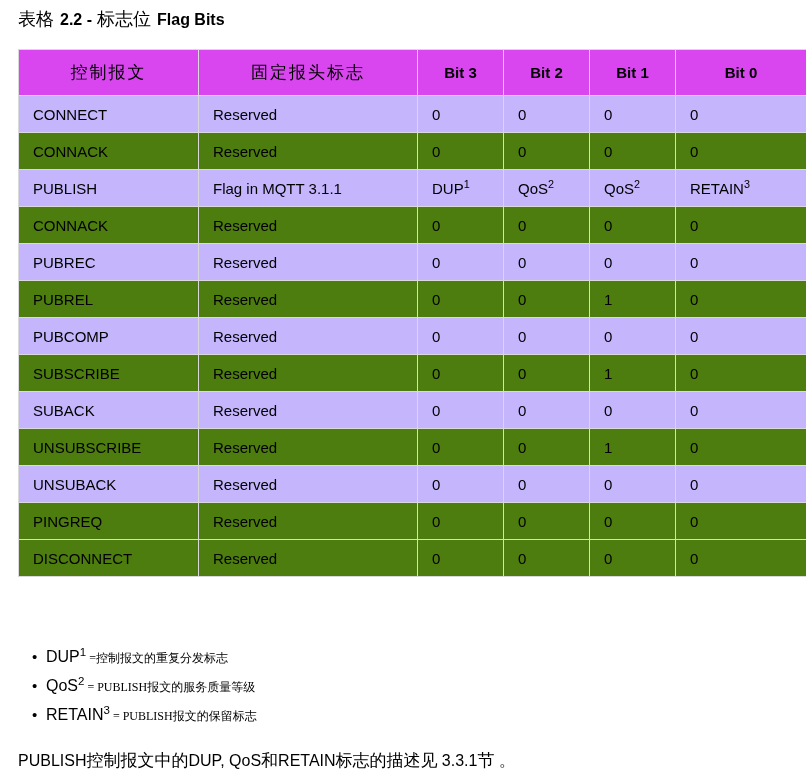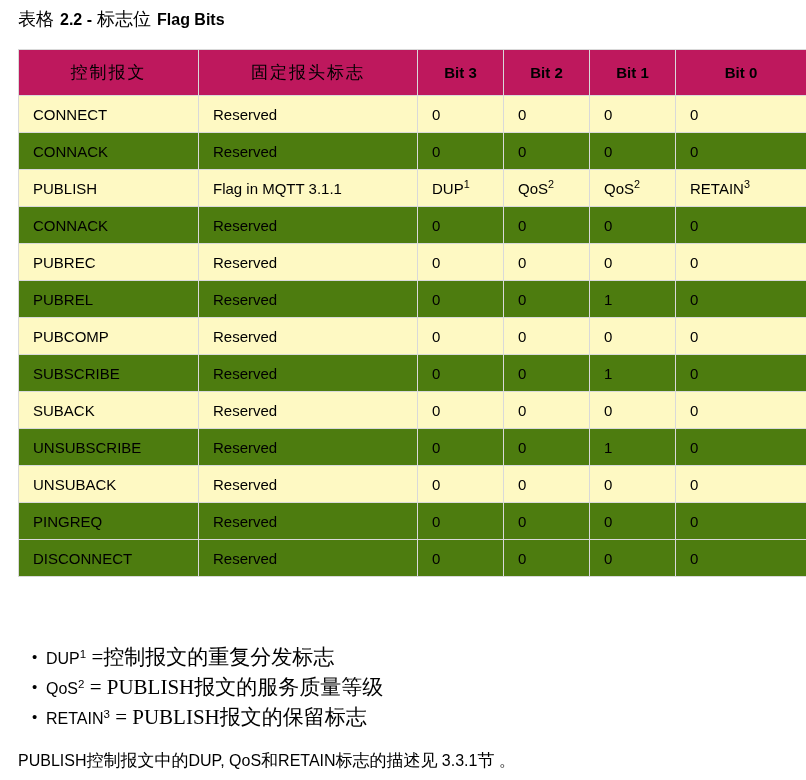--- a/index.html
+++ b/index.html
@@ -62,38 +62,38 @@
   .flag-table td {
     border: 1px solid #d9d9d9;
     padding: 0 14px;
     height: 37px;
     vertical-align: middle;
     font-weight: normal;
     box-sizing: border-box;
   }
 
   .flag-table thead th {
-    background: #be185d;
+    background: #d946ef;
     height: 46px;
   }
   .flag-table thead th.cjk-head {
     font-family: "Liberation Serif", "DejaVu Serif", serif;
     font-size: 17px;
     font-weight: 400;
     text-align: center;
     letter-spacing: 2px;
   }
   .flag-table thead th.bit-head {
     font-family: Liberation Sans, sans-serif;
     font-size: 15px;
     font-weight: bold;
     text-align: center;
   }
 
-  .flag-table tbody tr.odd  td { background: #fef9c3; }
+  .flag-table tbody tr.odd  td { background: #c4b5fd; }
   .flag-table tbody tr.even td { background: #4d7c0f; }
 
   .flag-table td {
     text-align: left;
     font-size: 15px;
     white-space: nowrap;
   }
 
   sup {
     font-size: 0.72em;
@@ -121,21 +121,21 @@
   }
   .notes li .bullet {
     position: absolute;
     left: -14px;
     top: 0;
     font-size: 15px;
     line-height: 28px;
   }
   .notes li .cjk {
     font-family: "Liberation Serif", "DejaVu Serif", serif;
-    font-size: 21px;
+    font-size: 12px;
   }
 
   
   .closing {
     position: absolute;
     left: 18px;
     top: 750px;
     font-size: 16px;
     line-height: 22px;
     white-space: nowrap;

